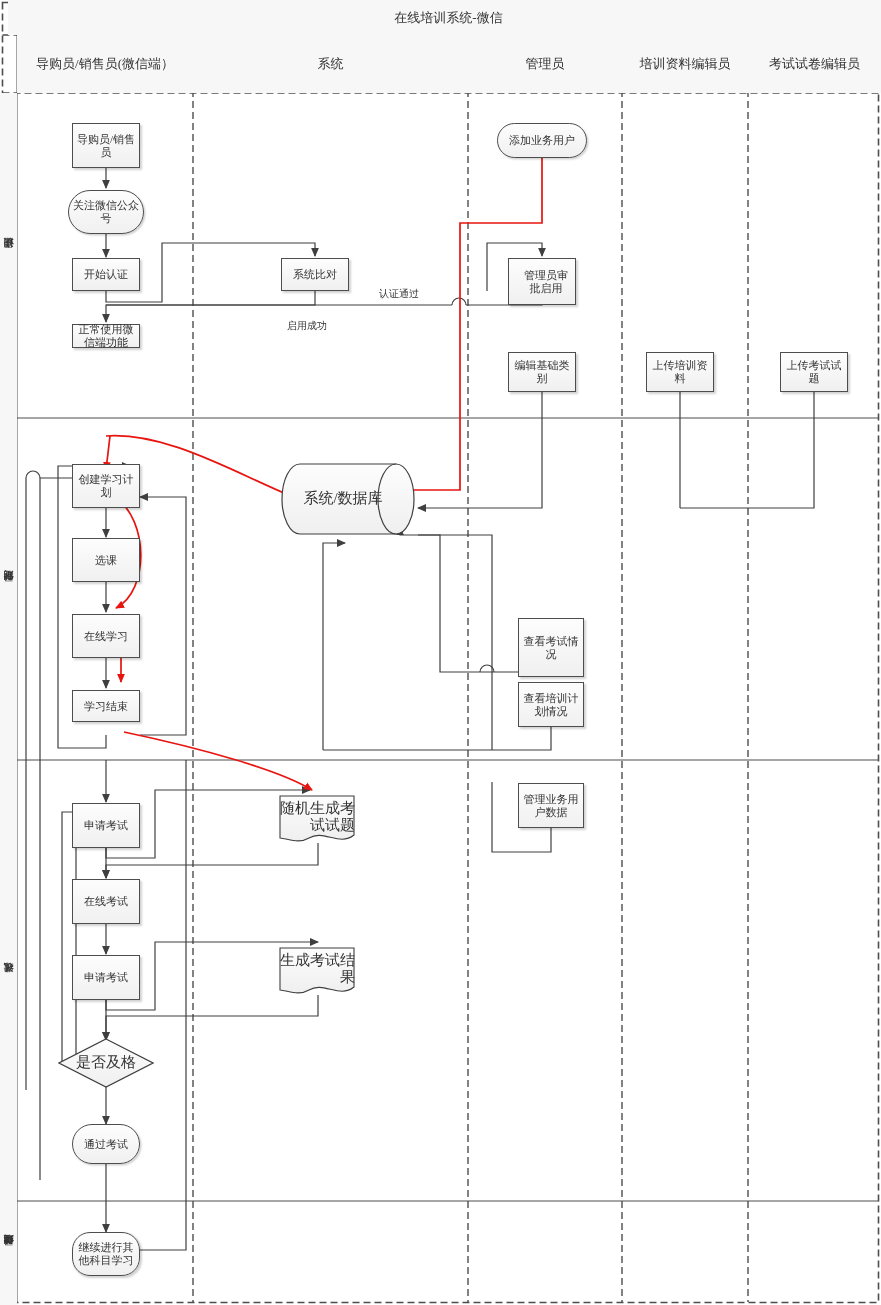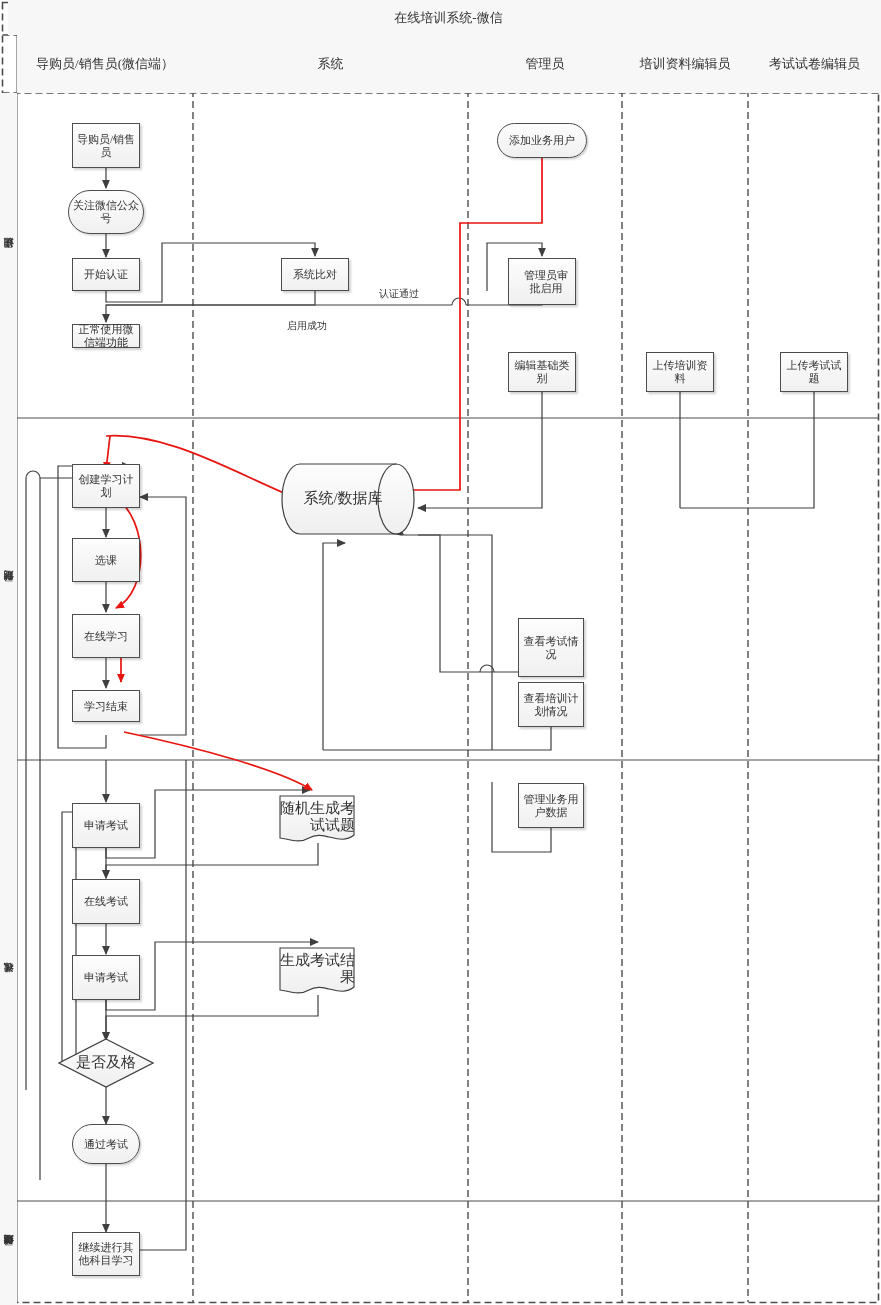--- a/index.html
+++ b/index.html
@@ -289,20 +289,20 @@
 
   <svg style="position:absolute;left:58px;top:1038px;width:96px;height:50px;" viewBox="0 0 96 50">
     <path d="M48,1 L95,25 L48,49 L1,25 z" fill="url(#gnode)" stroke="#3f3f3f" stroke-width="1.2"></path>
   </svg>
   <div class="nlabel" style="left:58px;top:1052px;width:96px;height:22px;">是否及格</div>
 
   <div class="node term" style="left:72px;top:1124px;width:68px;height:40px;">
       <span>通过考试</span>
     </div>
 
-  <div class="node proc" style="left:72px;top:1232px;width:68px;height:44px;">
+  <div class="node proc" style="left:72px;top:1232px;width:68px;height:44px;border-radius:18px;">
       <span>继续进行其他科目学习</span>
     </div>
 
   <div class="edge-label" style="left:379px;top:287px;">认证通过</div>
   <div class="edge-label" style="left:287px;top:319px;">启用成功</div>
 
 </div>
 
 </body></html>

